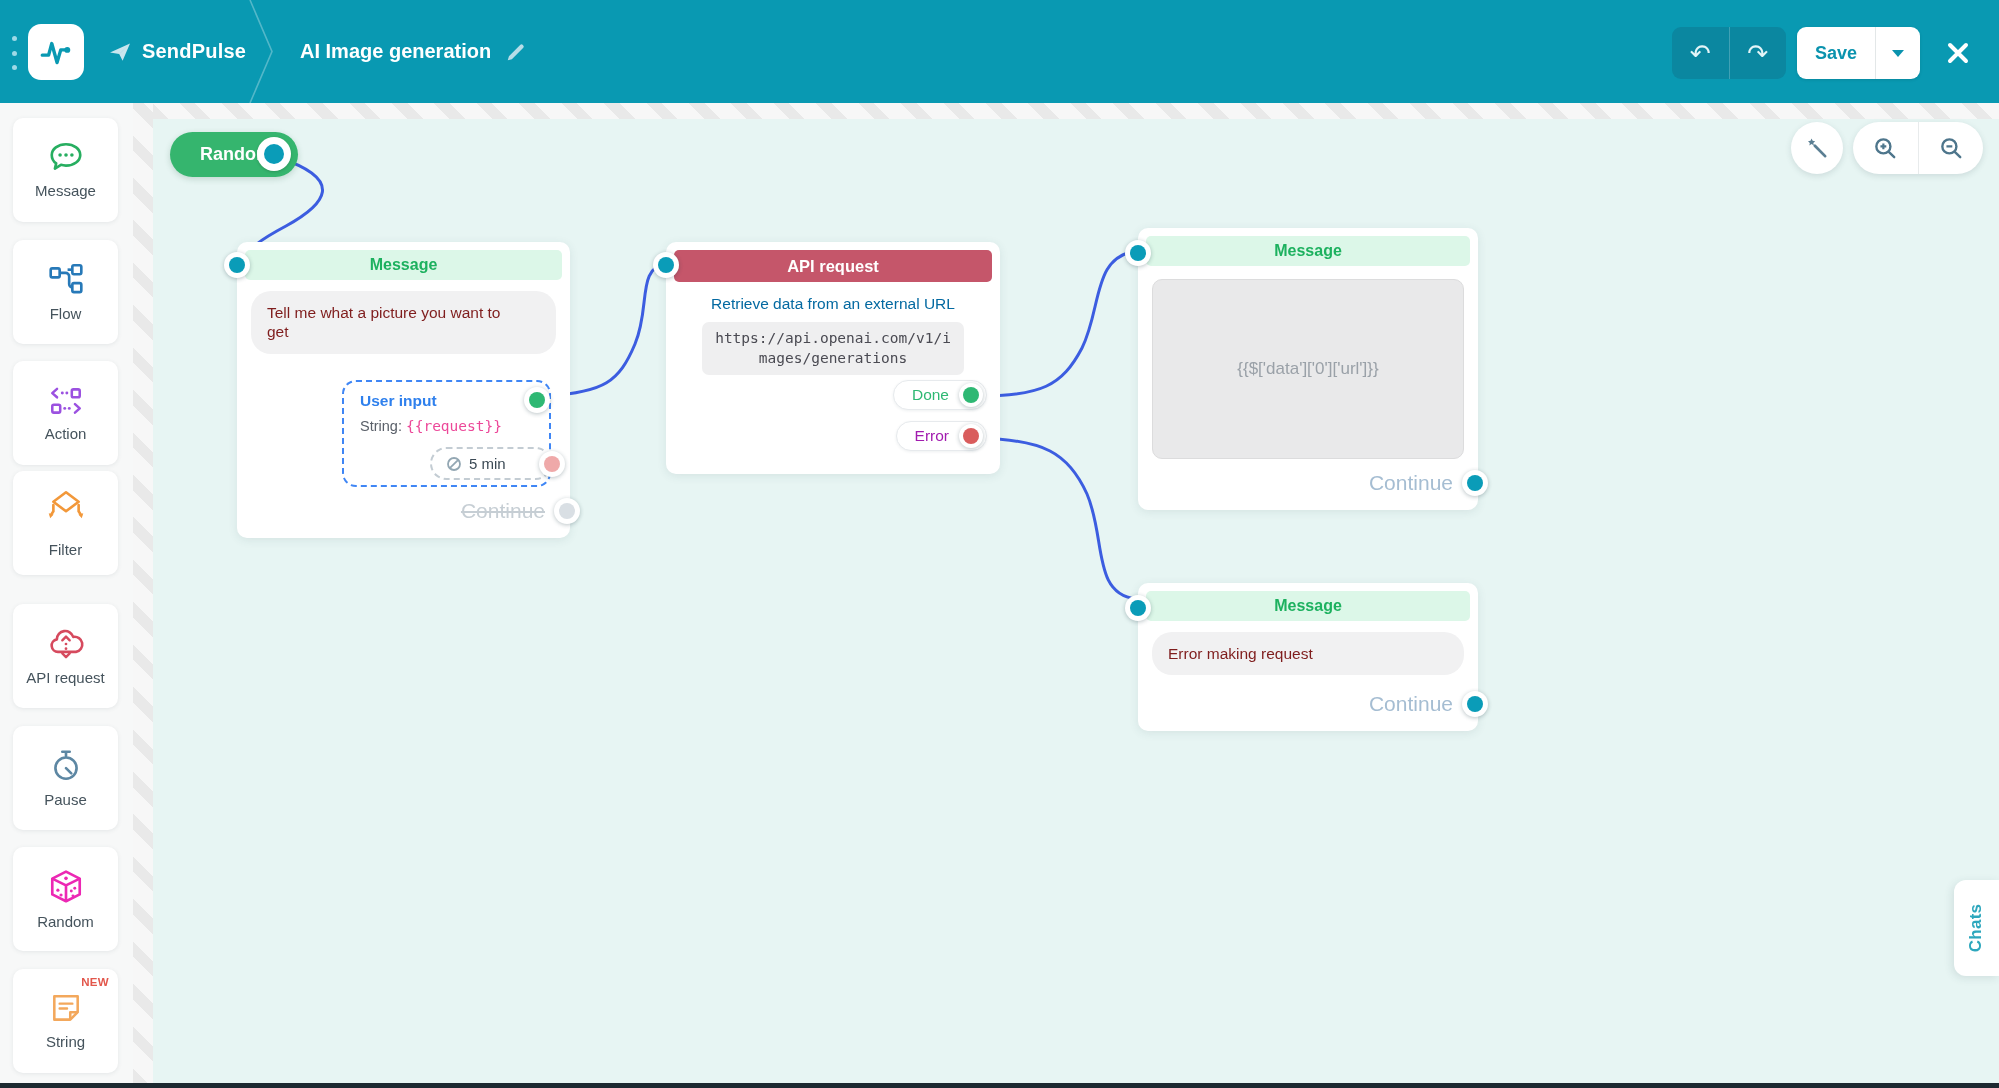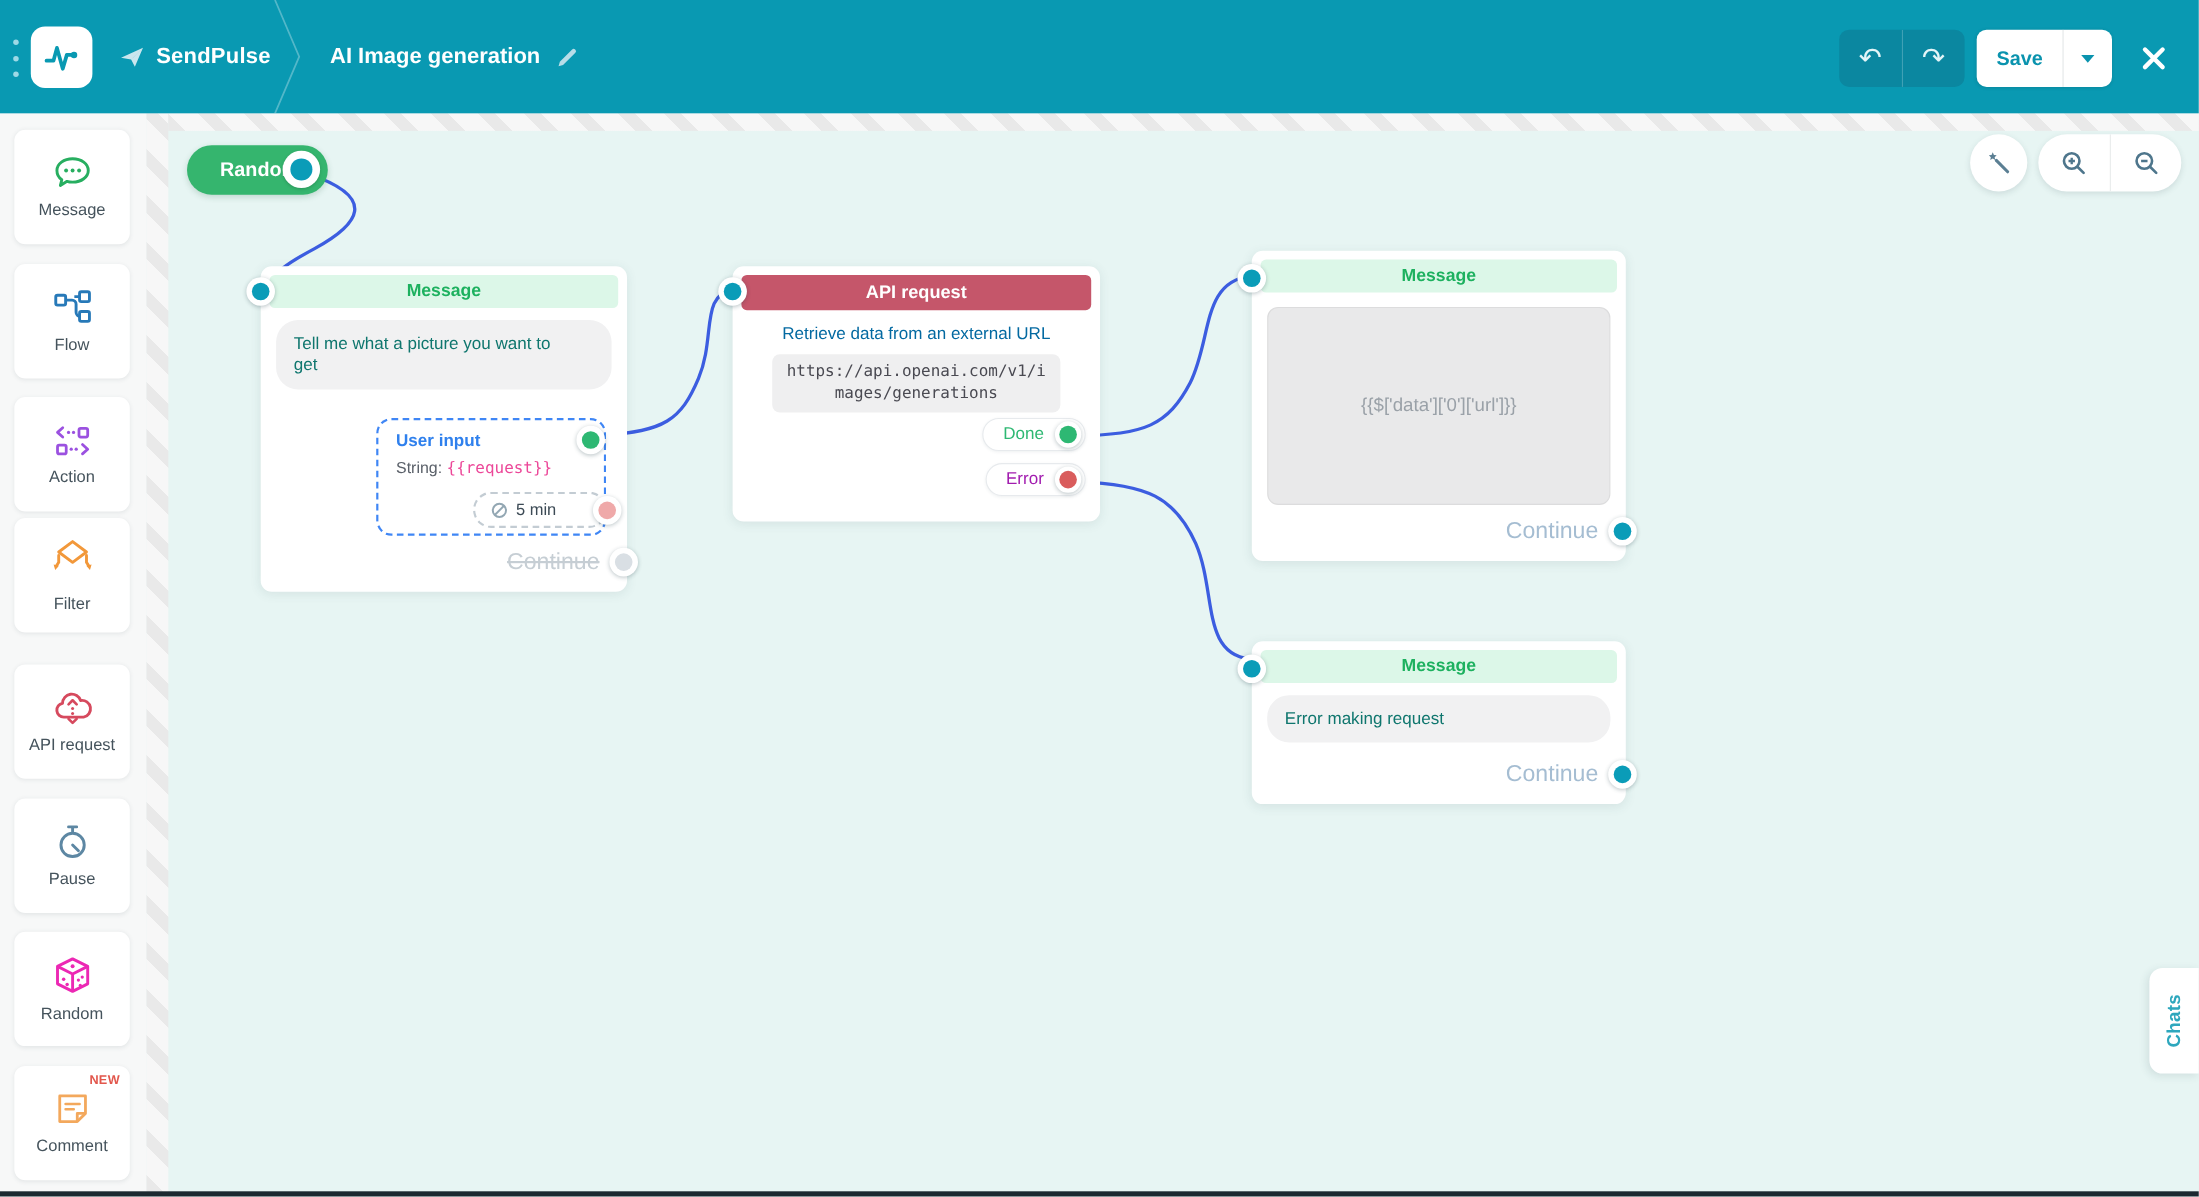--- a/index.html
+++ b/index.html
@@ -55,21 +55,21 @@
   .chats-tab{position:absolute;left:1954px;top:880px;width:45px;height:96px;background:#fff;border-radius:12px 0 0 12px;
              box-shadow:-2px 2px 8px rgba(40,70,80,.12);display:flex;align-items:center;justify-content:center;cursor:pointer;z-index:35;}
   .chats-tab span{transform:rotate(-90deg);color:#2da7bd;font-size:17px;font-weight:bold;letter-spacing:.3px;white-space:nowrap;}
 
   
   .node{position:absolute;background:#fff;border-radius:10px;box-shadow:0 2px 10px rgba(50,80,90,.10);z-index:10;}
   .node-head{margin:8px 8px 0 8px;height:30px;border-radius:5px;display:flex;align-items:center;justify-content:center;
              font-size:16px;font-weight:bold;}
   .head-green{background:#dcf7e8;color:#1db15f;}
   .head-red{background:#c5566a;color:#fff;height:32px;font-size:16.5px;}
-  .bubble{margin:11px 14px 0 14px;background:#f1f1f2;border-radius:20px;padding:12px 16px;font-size:15.5px;color:#0f766e;line-height:1.25;}
+  .bubble{margin:11px 14px 0 14px;background:#f1f1f2;border-radius:20px;padding:12px 16px;font-size:15.5px;color:#7f1d1d;line-height:1.25;}
   .bubble .inner{max-width:252px;}
   .port{position:absolute;background:#fff;border-radius:50%;box-shadow:0 1px 4px rgba(30,60,70,.30);cursor:pointer;}
   .port::after{content:"";position:absolute;border-radius:50%;background:var(--c,#0a9cb8);inset:5px;}
   .p26{width:26px;height:26px;}
   .p24{width:24px;height:24px;}.p24::after{inset:4px;}
   .c-teal{--c:#0a9cb8;}.c-green{--c:#2eb873;}.c-red{--c:#d95c5c;}.c-pink{--c:#efa9a9;}.c-gray{--c:#d9dfe4;}
 
   .row-continue{position:absolute;right:-10px;bottom:14px;display:flex;align-items:center;gap:9px;}
   .row-continue .txt{font-size:21px;color:#a5bdd2;}
   .row-continue .port{position:relative;}
@@ -316,21 +316,21 @@
       <span class="lbl">Random</span>
     </div>
 
     <div class="side-card" style="top:866px;">
       <span class="badge-new">NEW</span>
       <svg width="34" height="34" viewBox="0 0 32 32">
         <path d="M5 4 H27 V19 L20 26 H5 Z" fill="none" stroke="#f3a85c" stroke-width="2.4" stroke-linejoin="round"></path>
         <path d="M20 26 V19 H27" fill="none" stroke="#f3a85c" stroke-width="2.4" stroke-linejoin="round"></path>
         <path d="M10 11 h12 M10 15.5 h7" stroke="#f3a85c" stroke-width="2.2" stroke-linecap="round" fill="none"></path>
       </svg>
-      <span class="lbl">Comment</span>
+      <span class="lbl">String</span>
     </div>
   </div>
 
   <div class="topbar">
     <div class="kebab">
         <i></i>
         <i></i>
         <i></i>
       </div>
 

